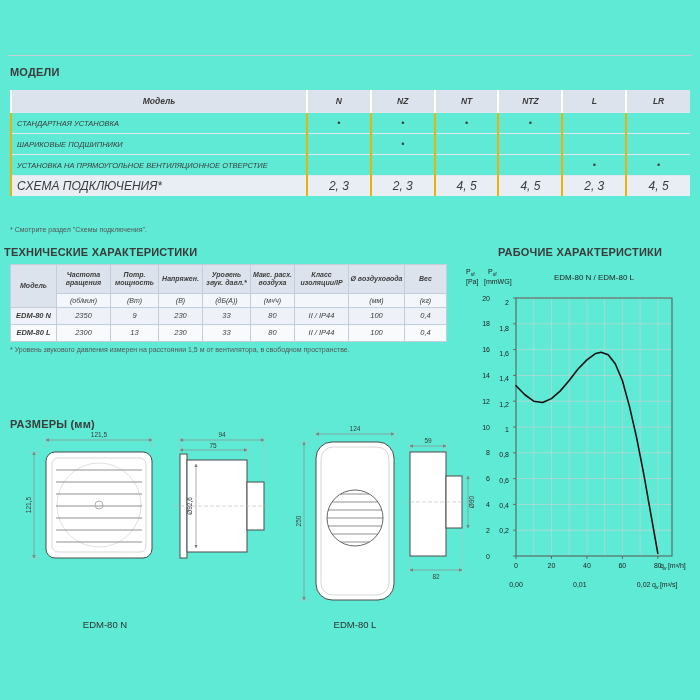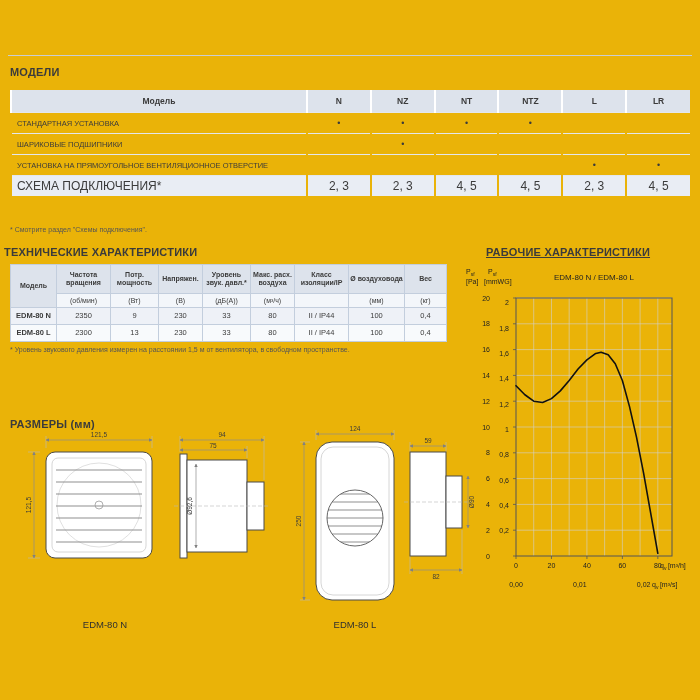--- a/index.html
+++ b/index.html
@@ -1,24 +1,24 @@
 <!DOCTYPE html>
 <html><head>
 <meta charset="utf-8">
 <style>
   html,body{margin:0;padding:0;}
   body{width:700px;height:700px;background:#ffffff;font-family:"Liberation Sans","DejaVu Sans",sans-serif;}
-  .page{position:absolute;left:0;top:0;width:700px;height:700px;background:#eab308;overflow:hidden;}
+  .page{position:absolute;left:0;top:0;width:700px;height:700px;background:#5eead4;overflow:hidden;}
   .rule{position:absolute;left:8px;right:8px;top:55px;height:1px;background:#c9cdd4;}
   .sec{position:absolute;font-size:11px;font-weight:700;color:#3b3b3b;letter-spacing:.2px;margin:0;}
   #h-models{left:10px;top:66px;}
   #h-tech{left:4px;top:246px;text-align:right;}
-  #h-perf{left:486px;top:246px;text-decoration:underline;}
+  #h-perf{left:498px;top:246px;}
   #h-dims{left:10px;top:418px;}
-  table{border-collapse:collapse;}
+  table{border-collapse:collapse;font-style:italic;}
   
   .models{position:absolute;left:10px;top:90px;width:680px;table-layout:fixed;}
   .models col.c-label{width:296px;}
   .models th{background:#dde3ec;font-size:8.5px;font-weight:700;color:#3b3b3b;height:20px;text-align:center;border-left:2px solid #fff;}
   .models td{font-size:8px;color:#3b3b3b;text-align:center;height:18px;border-left:2px solid #eab308;border-top:1px solid #e3e7ed;}
   .models td.lbl{text-align:left;padding-left:5px;font-size:7.5px;}
   .models td.val{font-size:9px;}
   .models tr.schema td{background:#e9edf4;font-size:12px;}
   
   .tech{position:absolute;left:10px;top:264px;width:436px;table-layout:fixed;}

